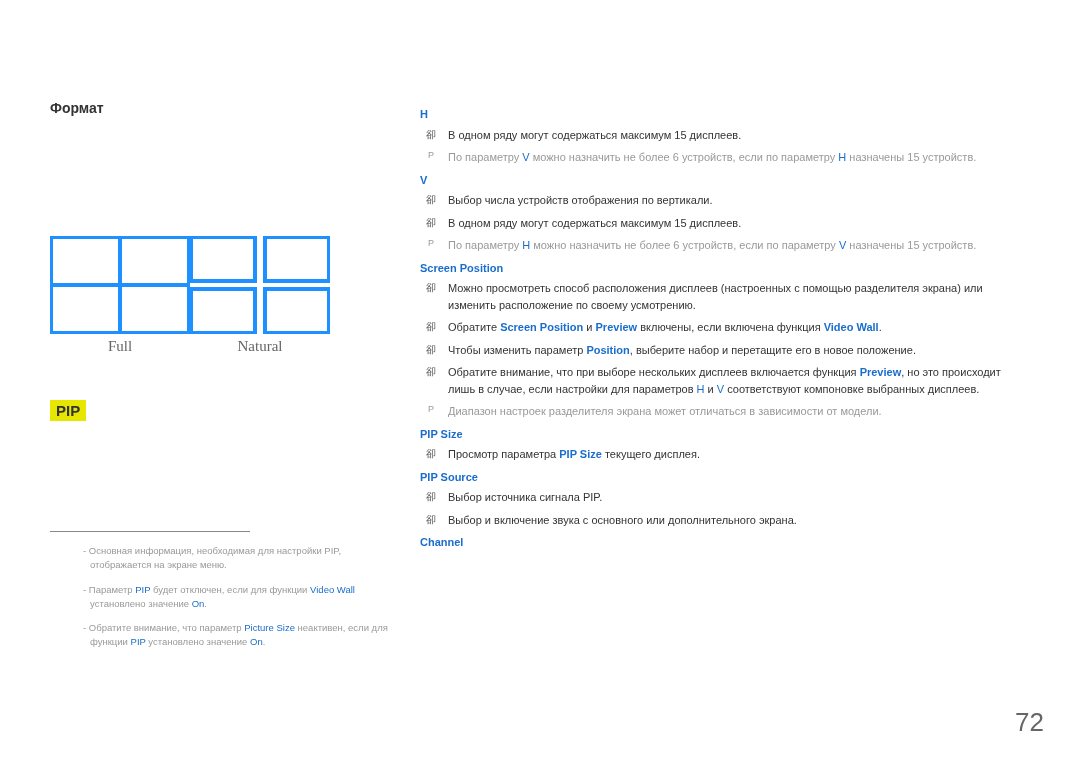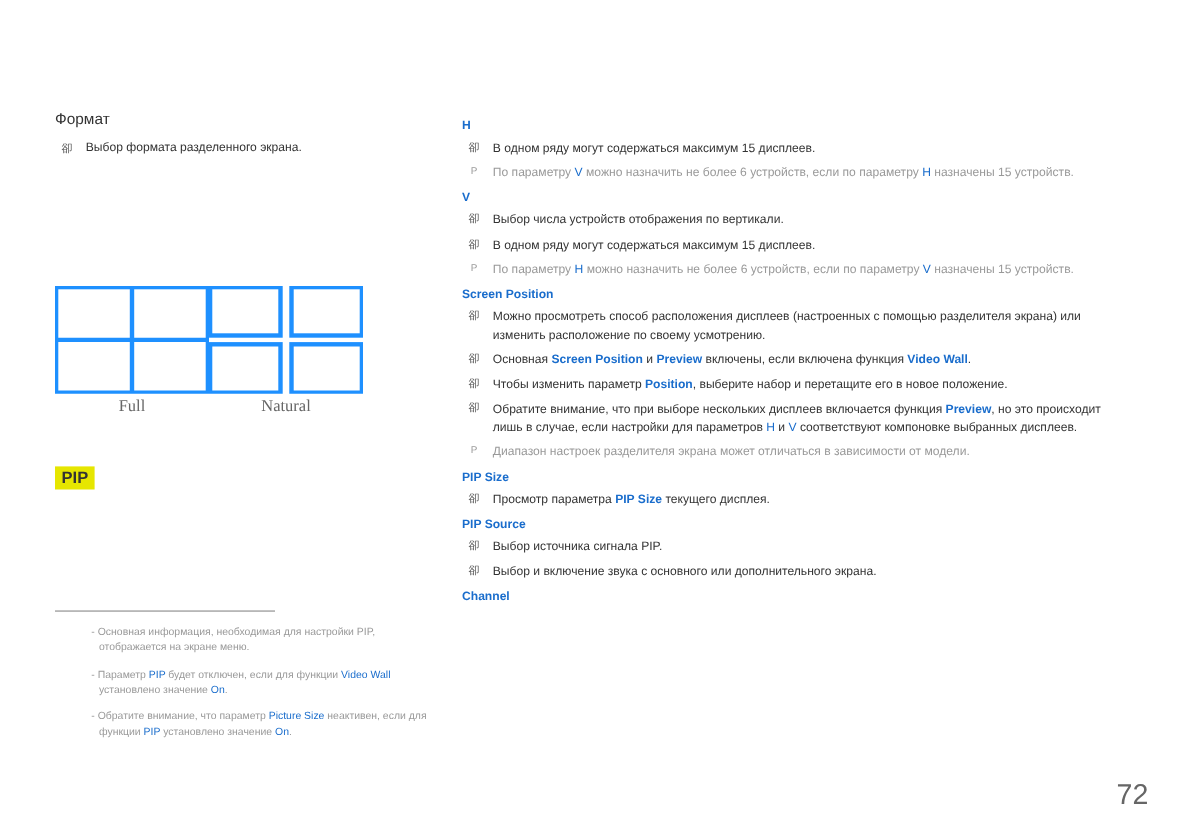--- a/index.html
+++ b/index.html
@@ -20,21 +20,21 @@
   .left-col {
     width: 370px;
     padding-right: 30px;
   }
   .right-col {
     flex: 1;
     font-size: 11px;
     line-height: 1.5;
   }
   .section-title {
-    font-weight: normal;
+    font-weight: bold;
     font-size: 14px;
     margin-bottom: 12px;
   }
   .left-bullets {
     font-size: 11px;
   }
   .diagrams {
     margin-top: 120px;
     display: flex;
     margin-bottom: 10px;
@@ -110,21 +110,20 @@
     font-weight: 300;
   }
 </style>
 </head>
 <body>
 
 <div class="page">
 
   <div class="left-col">
     <div class="section-title">Формат</div>
-    <div class="bullet-line left-bullets">Выбор формата разделенного экрана.</div>
 
     <div class="diagrams">
       <div>
         <svg class="grid-svg" width="140" height="98">
           <rect x="1" y="1" width="138" height="96" fill="none" stroke="#1e90ff" stroke-width="4"></rect>
           <line x1="1" y1="49" x2="139" y2="49" stroke="#1e90ff" stroke-width="4"></line>
           <line x1="70" y1="1" x2="70" y2="97" stroke="#1e90ff" stroke-width="4"></line>
         </svg>
         <div class="diag-label">Full</div>
       </div>
@@ -164,21 +163,21 @@
     <div class="sub-head">V</div>
     <div class="bullet-line">Выбор числа устройств отображения по вертикали.</div>
     <div class="bullet-line">В одном ряду могут содержаться максимум 15 дисплеев.</div>
     <div class="note-line">
       <span>По параметру </span><span class="blue-thin">H</span><span> можно назначить не более 6 устройств, если по параметру </span><span class="blue-thin">V</span><span> назначены 15 устройств.</span>
     </div>
 
     <div class="sub-head">Screen Position</div>
     <div class="bullet-line">Можно просмотреть способ расположения дисплеев (настроенных с помощью разделителя экрана) или изменить расположение по своему усмотрению.</div>
     <div class="bullet-line">
-      <span>Основная </span><span class="blue">Screen Position</span><span> и </span><span class="blue">Preview</span><span> включены, если включена функция </span><span class="blue">Video Wall</span><span>.</span>
+      <span>Обратите </span><span class="blue">Screen Position</span><span> и </span><span class="blue">Preview</span><span> включены, если включена функция </span><span class="blue">Video Wall</span><span>.</span>
     </div>
     <div class="bullet-line">
       <span>Чтобы изменить параметр </span><span class="blue">Position</span><span>, выберите набор и перетащите его в новое положение.</span>
     </div>
     <div class="bullet-line">
       <span>Обратите внимание, что при выборе нескольких дисплеев включается функция </span><span class="blue">Preview</span><span>, но это происходит лишь в случае, если настройки для параметров </span><span class="blue-thin">H</span><span> и </span><span class="blue-thin">V</span><span> соответствуют компоновке выбранных дисплеев.</span>
     </div>
     <div class="note-line">Диапазон настроек разделителя экрана может отличаться в зависимости от модели.</div>
 
     <div class="sub-head">PIP Size</div>

